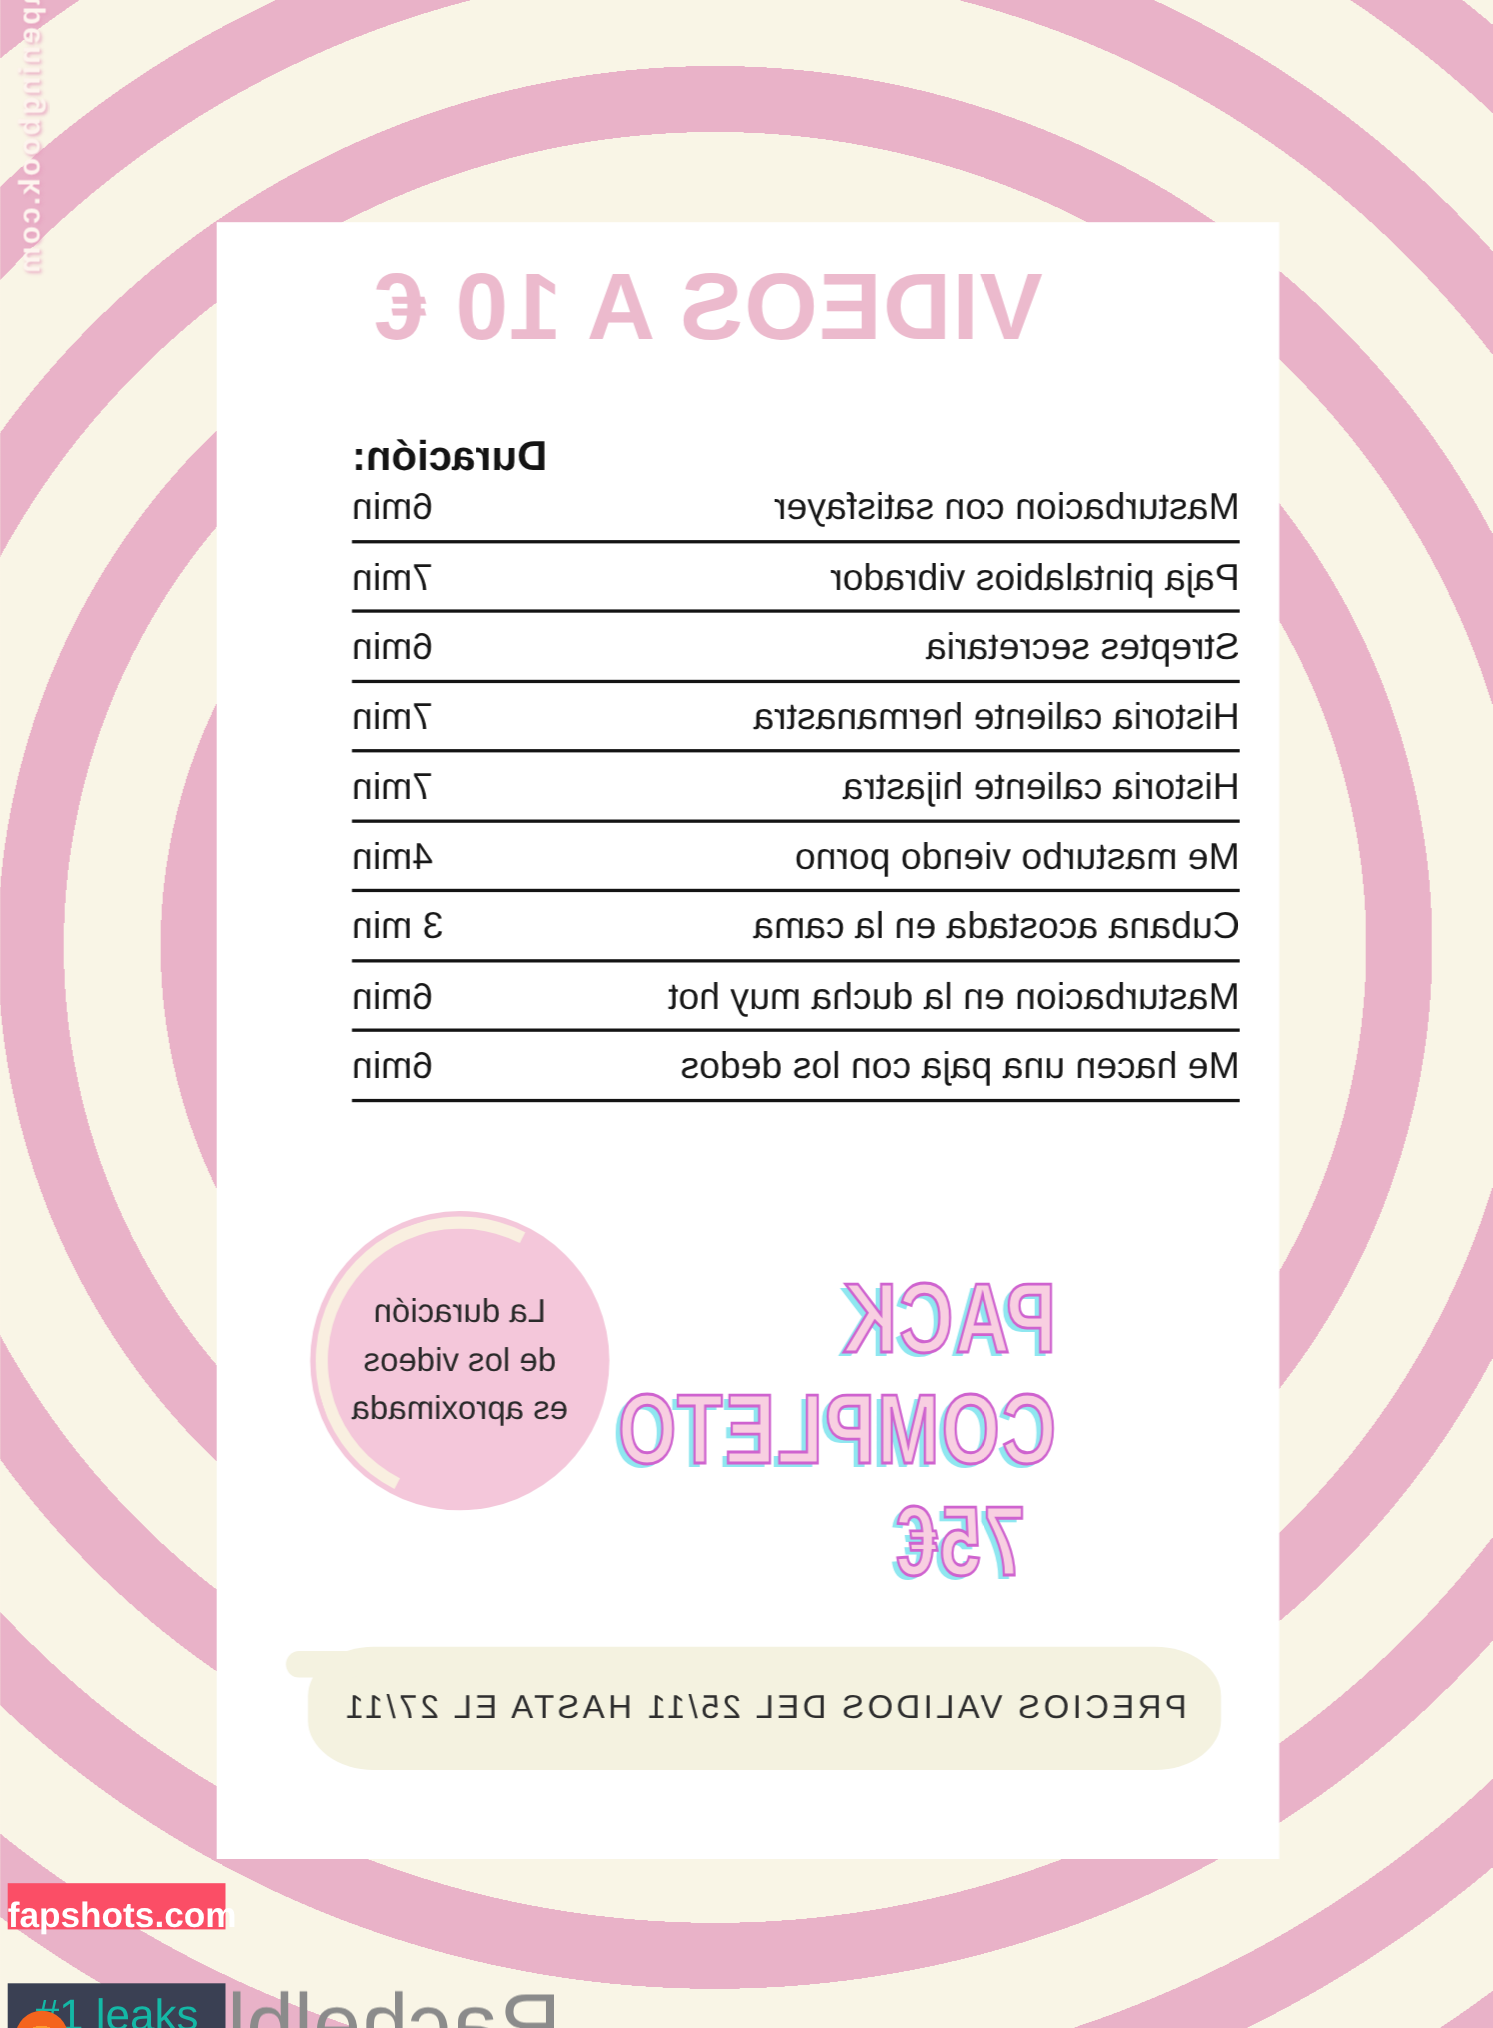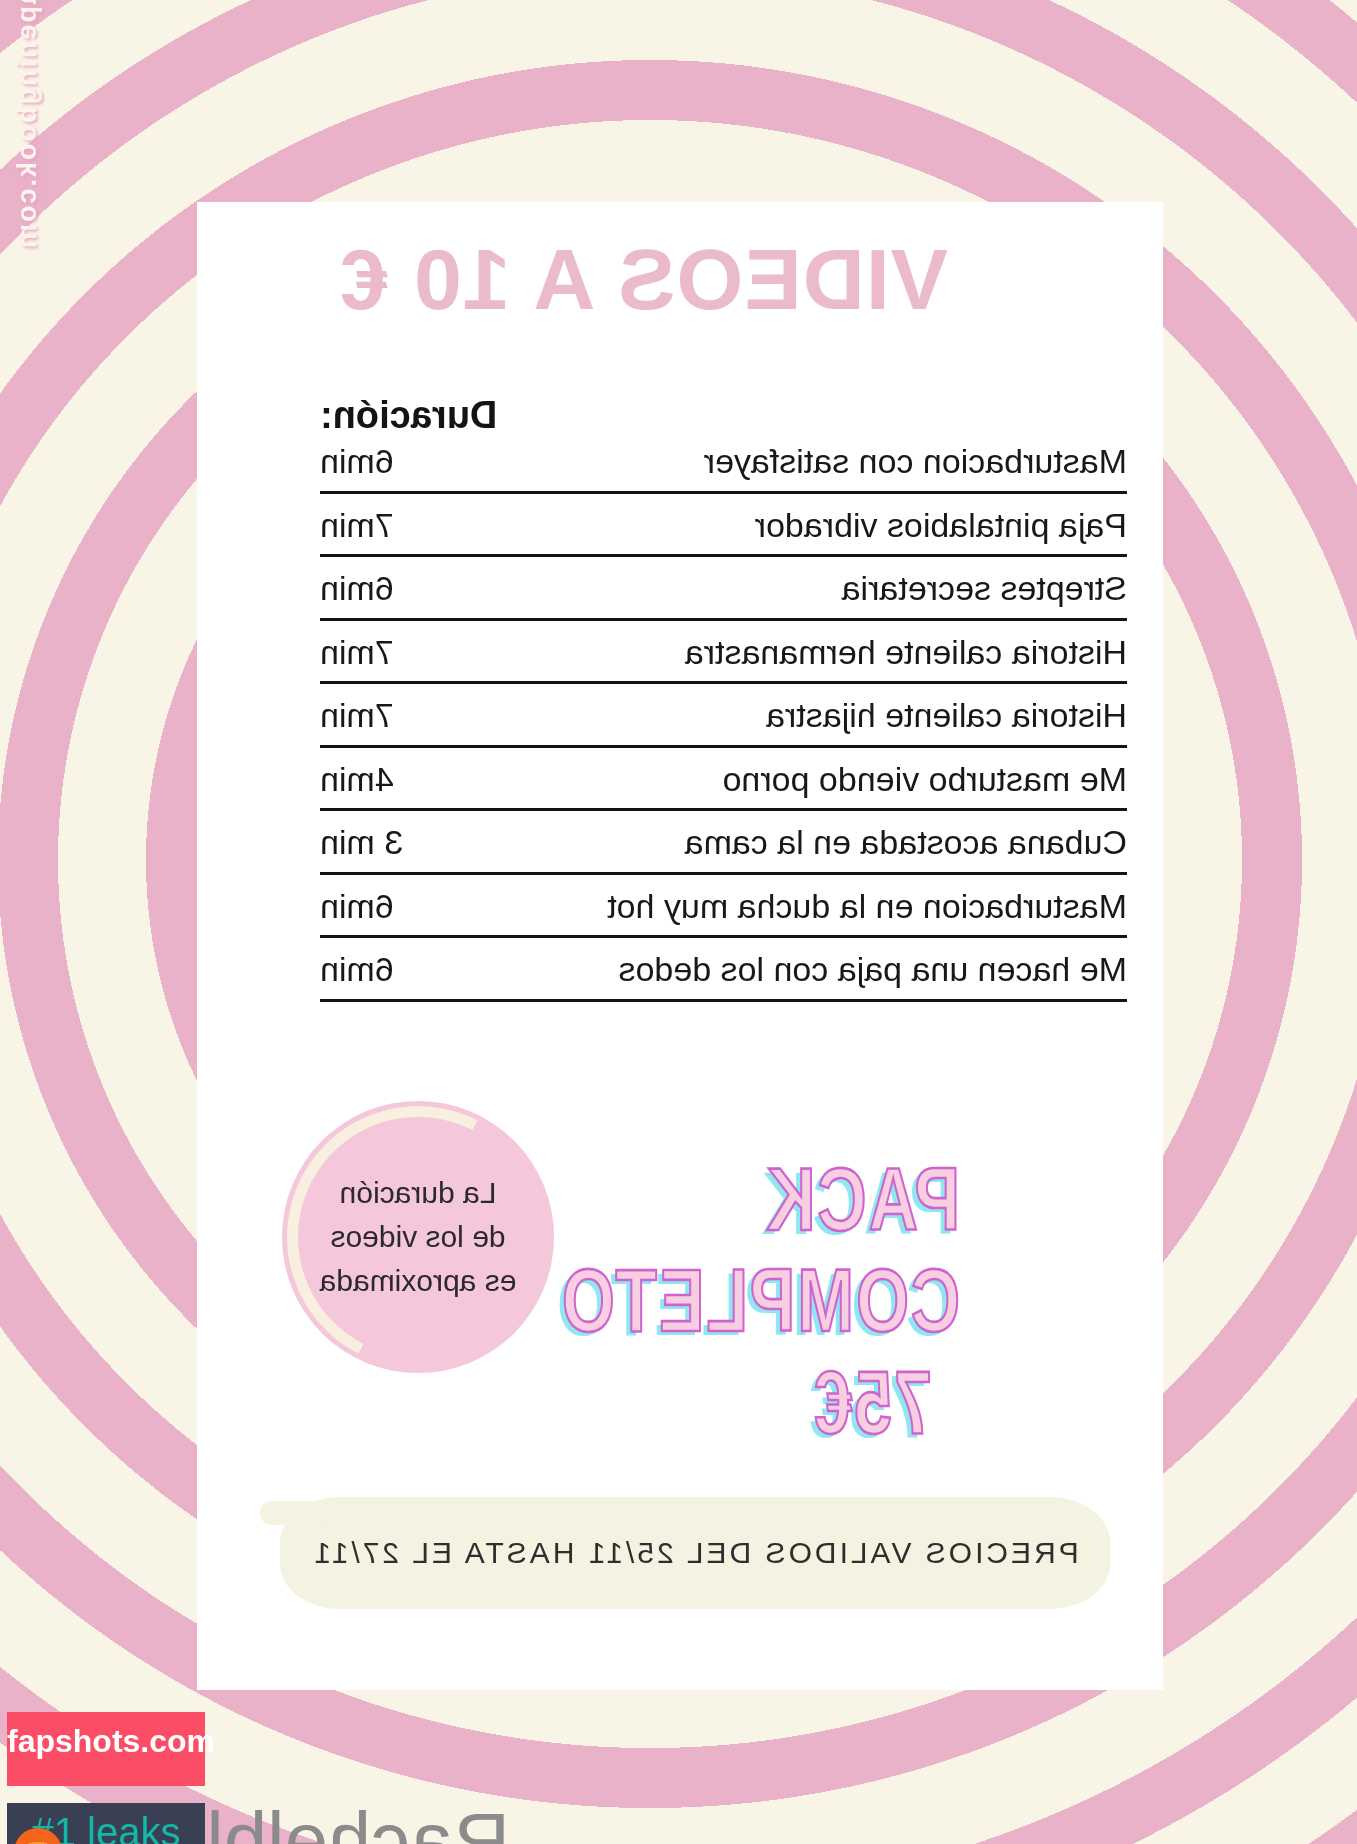--- a/index.html
+++ b/index.html
@@ -36,21 +36,21 @@
   .banner::after{content:"";position:absolute;right:-20px;top:4px;width:70px;height:24px;
       background:#f4f2e0;border-radius:20px;}
   .banner-text{position:absolute;inset:0;display:flex;align-items:center;justify-content:center;
       font-size:30px;letter-spacing:3px;color:#2e2e2e;white-space:nowrap;}
   .bottom-name{position:absolute;left:847px;top:1795px;font-size:78px;color:#8b8b8b;white-space:nowrap;}
   .vert-watermark{position:absolute;left:1314px;top:-22px;writing-mode:vertical-rl;
       font-size:27px;font-weight:bold;color:#fdf4ee;letter-spacing:2px;
       text-shadow:2px 2px 3px rgba(230,160,190,0.85);}
   
   .overlays{position:absolute;inset:0;}
-  .site-box{position:absolute;left:7px;top:1712px;width:198px;height:74px;background:#fb4e66;
+  .site-box{position:absolute;left:7px;top:1712px;width:198px;height:42px;background:#fb4e66;
       color:#ffffff;font-weight:bold;font-size:32px;line-height:58px;text-align:center;white-space:nowrap;}
   .leaks-box{position:absolute;left:7px;top:1770px;width:198px;height:58px;background:#3a4053;
       color:#14b8a6;font-weight:normal;font-size:40px;line-height:58px;text-align:center;white-space:nowrap;margin-top:33px;}
   .flame{position:absolute;left:14px;top:1828px;width:48px;height:48px;border-radius:50%;
       background:radial-gradient(circle at 50% 70%, #ffd84d 0 10px, #ff9b2d 10px 20px, #f4641d 20px);}
 </style>
 </head>
 <body>
 
 <div class="screen">

